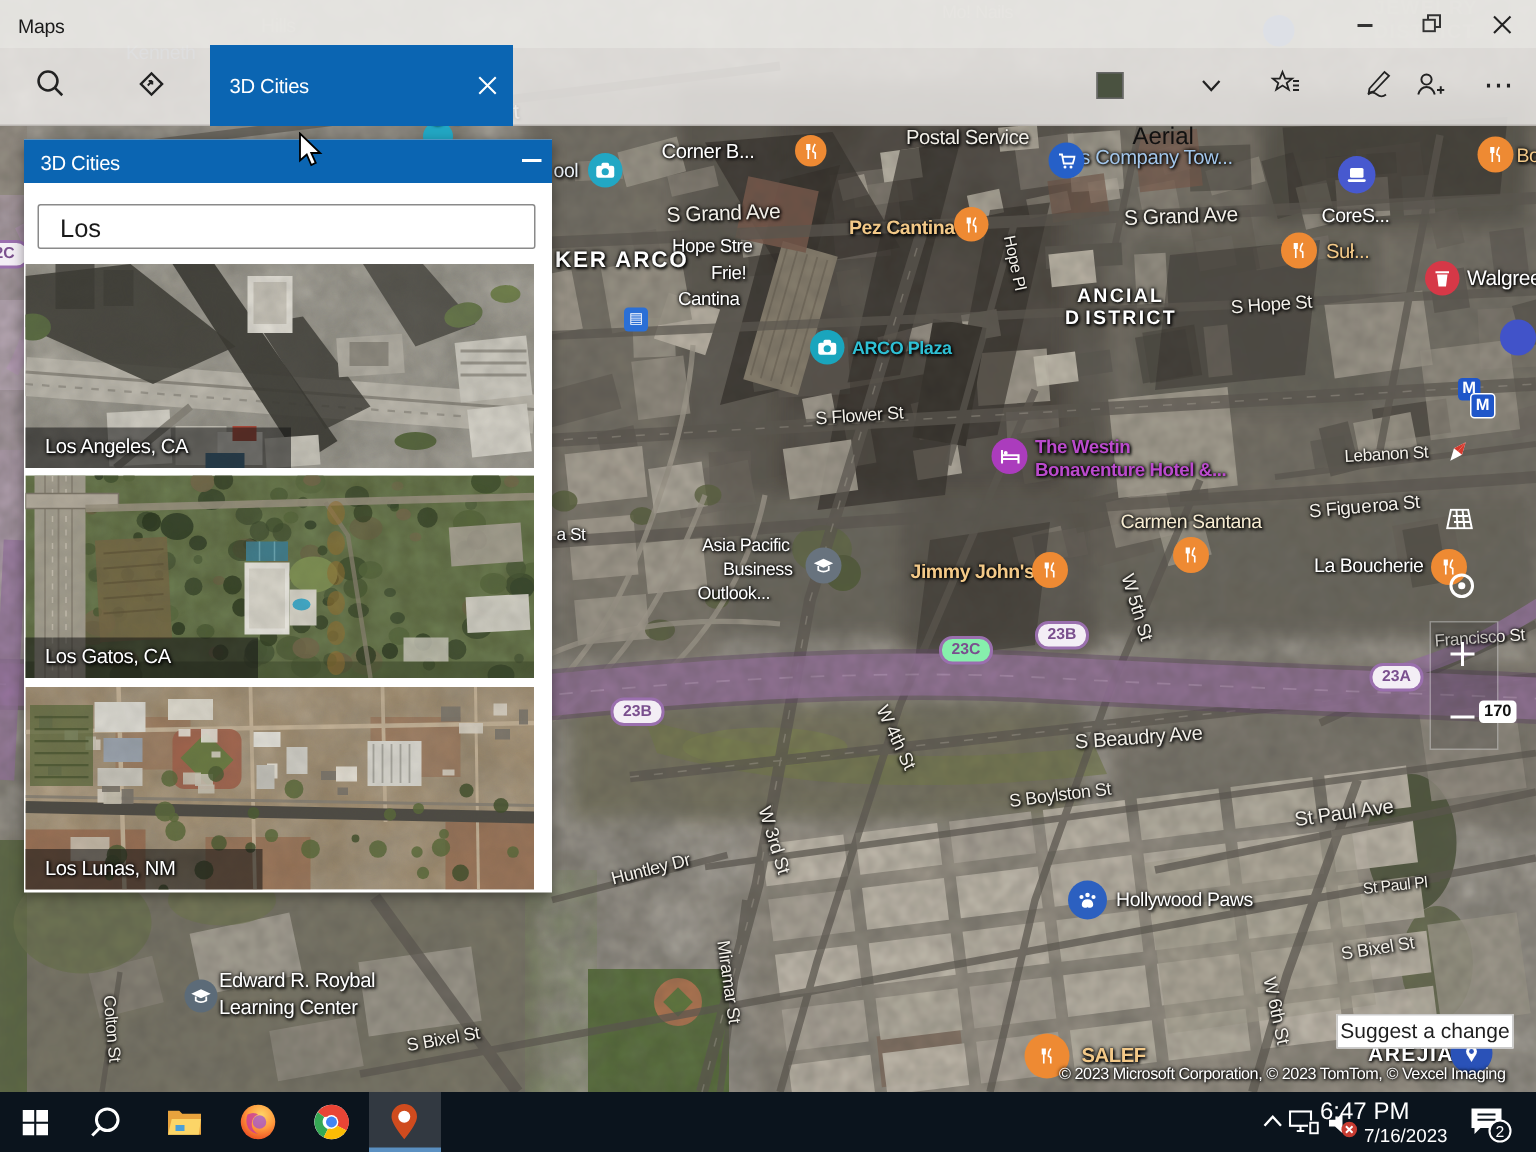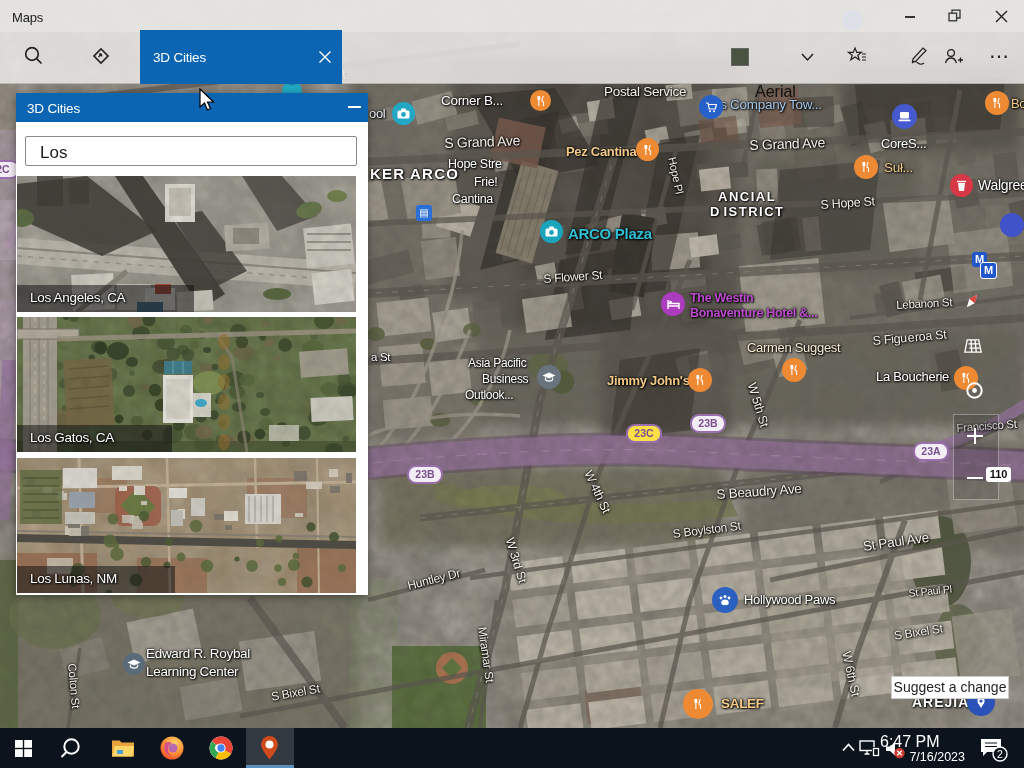--- a/index.html
+++ b/index.html
@@ -370,33 +370,33 @@
 <div class="lbl" style="left:710px;top:204px;font-size:13px;font-weight:bold;letter-spacing:1.5px;">D ISTRICT</div>
 
 <div class="lbl" style="left:820px;top:198px;font-size:12.5px;color:#f2efe8;transform:rotate(-4deg);transform-origin:left top;">S Hope St</div>
 
 <div class="lbl" style="left:881px;top:136px;font-size:13px;">CoreS...</div>
 
 <div class="lbl" style="left:884px;top:160px;font-size:13.5px;color:#f3c988;">Suł...</div>
 
 <div class="lbl" style="left:978px;top:177px;font-size:14px;">Walgree...</div>
 
-<div class="lbl" style="left:568px;top:225px;font-size:15px;color:#2fc0d4;font-weight:bold;">ARCO Plaza</div>
+<div class="lbl" style="left:568px;top:225px;font-size:12px;color:#2fc0d4;font-weight:bold;">ARCO Plaza</div>
 
 <div class="lbl" style="left:543px;top:272px;font-size:12px;color:#f2efe8;transform:rotate(-4deg);transform-origin:left top;">S Flower St</div>
 
 <div class="lbl" style="left:690px;top:291px;font-size:12.5px;color:#bb4bcd;font-weight:bold;">The Westin</div>
 
 <div class="lbl" style="left:690px;top:306px;font-size:12.5px;color:#bb4bcd;font-weight:bold;">Bonaventure Hotel &amp;...</div>
 
 <div class="lbl" style="left:896px;top:299px;font-size:11.5px;color:#f2efe8;transform:rotate(-3deg);transform-origin:left top;">Lebanon St</div>
 
 <div class="lbl" style="left:872px;top:334px;font-size:12.5px;color:#f2efe8;transform:rotate(-5deg);transform-origin:left top;">S Figu e roa St</div>
 
-<div class="lbl" style="left:747px;top:340px;font-size:13px;color:#f7ecd2;">Carmen Suggest</div>
+<div class="lbl" style="left:747px;top:340px;font-size:13px;color:#f7ecd2;">Carmen Santana</div>
 
 <div class="lbl" style="left:607px;top:373px;font-size:13px;color:#f3c988;font-weight:bold;">Jimmy John's</div>
 
 <div class="lbl" style="left:468px;top:356px;font-size:12px;">Asia Pacific</div>
 
 <div class="lbl" style="left:482px;top:372px;font-size:12px;">Business</div>
 
 <div class="lbl" style="left:465px;top:388px;font-size:12px;">Outlook...</div>
 
 <div class="lbl" style="left:876px;top:369px;font-size:13px;">La Boucherie</div>
@@ -587,21 +587,21 @@
 <div class="lbl" style="left:916px;top:-3px;font-size:13px;color:#a8a298;font-weight:bold;letter-spacing:1px;text-shadow:none;opacity:.55;">JEWELRY</div>
 
 <div class="lbl" style="left:916px;top:13px;font-size:13px;color:#a8a298;font-weight:bold;letter-spacing:1px;text-shadow:none;opacity:.55;">DISTRICT</div>
 
 <div class="lbl" style="left:628px;top:1px;font-size:12px;color:#b0aba2;text-shadow:none;opacity:.7;">Mo! Nails</div>
 
 <div class="abs" style="left:-14px;top:160px;width:30px;height:15px;background:#f3eef5;border:2px solid #9a6fae;border-radius:9px;color:#7a4f8e;font-size:10.5px;font-weight:bold;text-align:center;line-height:15px;">2C</div>
 
 <div class="abs" style="left:407.0px;top:465.0px;width:32px;height:15px;background:#f3eef5;border:2px solid #9a6fae;border-radius:9px;color:#7a4f8e;font-size:10.5px;font-weight:bold;text-align:center;line-height:15px;">23B</div>
 
-<div class="abs" style="left:626.0px;top:424.0px;width:32px;height:15px;background:#fde047;border:2px solid #9a6fae;border-radius:9px;color:#7a4f8e;font-size:10.5px;font-weight:bold;text-align:center;line-height:15px;">23C</div>
+<div class="abs" style="left:626.0px;top:424.0px;width:32px;height:15px;background:#86efac;border:2px solid #9a6fae;border-radius:9px;color:#7a4f8e;font-size:10.5px;font-weight:bold;text-align:center;line-height:15px;">23C</div>
 
 <div class="abs" style="left:690.0px;top:414.0px;width:32px;height:15px;background:#f3eef5;border:2px solid #9a6fae;border-radius:9px;color:#7a4f8e;font-size:10.5px;font-weight:bold;text-align:center;line-height:15px;">23B</div>
 
 <div class="abs" style="left:913.0px;top:442.0px;width:32px;height:15px;background:#f3eef5;border:2px solid #9a6fae;border-radius:9px;color:#7a4f8e;font-size:10.5px;font-weight:bold;text-align:center;line-height:15px;">23A</div>
 
 <div class="abs" style="left:953px;top:414px;width:44px;height:84px;background:rgba(40,40,40,0.22);border:1px solid rgba(255,255,255,0.35);"></div>
 
 <svg class="abs" style="left:964px;top:339px" width="18" height="14" viewBox="0 0 22 17">
 <path d="M4 1 L18 1 L21 16 L1 16 Z M5.5 6 h12.5 M6.5 11 h14 M8.5 1 L9.5 16 M13.5 1 L15 16" fill="none" stroke="#fff" stroke-width="1.6"></path>
     </svg>
@@ -612,21 +612,21 @@
     </svg>
 
 <svg class="abs" style="left:965px;top:426px" width="20" height="20" viewBox="0 0 20 20">
 <path d="M10 2 v16 M2 10 h16" stroke="#fff" stroke-width="2"></path>
     </svg>
 
 <svg class="abs" style="left:965px;top:474px" width="20" height="8" viewBox="0 0 20 8">
 <path d="M2 4 h16" stroke="#fff" stroke-width="2"></path>
     </svg>
 
-<div class="abs" style="left:986px;top:467px;width:25px;height:15px;background:#fff;border-radius:3px;color:#111;font-size:11px;font-weight:bold;text-align:center;line-height:15px;">110</div>
+<div class="abs" style="left:986px;top:467px;width:25px;height:15px;background:#fff;border-radius:3px;color:#111;font-size:11px;font-weight:bold;text-align:center;line-height:15px;">170</div>
 
 <svg class="abs" style="left:962px;top:292px" width="20" height="18" viewBox="0 0 20 18">
 <g transform="rotate(40 10 9)">
         <path d="M10 1 L13.5 9 L10 17 L6.5 9 Z" fill="#fff"></path>
         <path d="M10 1 L13.5 9 L10 9 Z" fill="#d43a2e"></path>
         <path d="M10 1 L6.5 9 L10 9Z" fill="#d43a2e"></path>
       </g>
     </svg>
 
   <div class="abs" style="left:0;top:0;width:1024px;height:32px;background:rgba(236,234,231,0.92)"></div>
@@ -996,20 +996,21 @@
 </svg>
   <div class="abs" style="left:17px;top:566px;width:158px;height:27px;background:rgba(20,20,20,0.55);"></div>
   <div class="lbl" style="left:30px;top:571px;font-size:13.5px;">Los Lunas, NM</div>
 
   <svg class="abs" style="left:198px;top:88px" width="20" height="26" viewBox="0 0 20 26">
     <path d="M2 1 L2 19 L6.5 15 L9.5 22 L12.5 20.5 L9.5 14 L15.5 14 Z" fill="#fff" stroke="#000" stroke-width="1.2"></path>
   </svg>
 
   <div class="abs" style="left:891px;top:676px;width:116px;height:21px;background:#fff;border:1px solid #ccc;font-size:14px;color:#1f1f1f;text-align:center;line-height:21px;">Suggest a change</div>
 
+  <div class="lbl" style="left:706px;top:710px;font-size:10.8px;">© 2023 Microsoft Corporation, © 2023 TomTom, © Vexcel Imaging</div>
 
   <div class="abs" style="left:0;top:728px;width:1024px;height:40px;background:#0b141d;"></div>
 
   <svg class="abs" style="left:15px;top:740px" width="17" height="17" viewBox="0 0 17 17">
     <rect x="0" y="0" width="7.8" height="7.8" fill="#fff"></rect>
       <rect x="9.2" y="0" width="7.8" height="7.8" fill="#fff"></rect>
     <rect x="0" y="9.2" width="7.8" height="7.8" fill="#fff"></rect>
       <rect x="9.2" y="9.2" width="7.8" height="7.8" fill="#fff"></rect>
   </svg>
 

